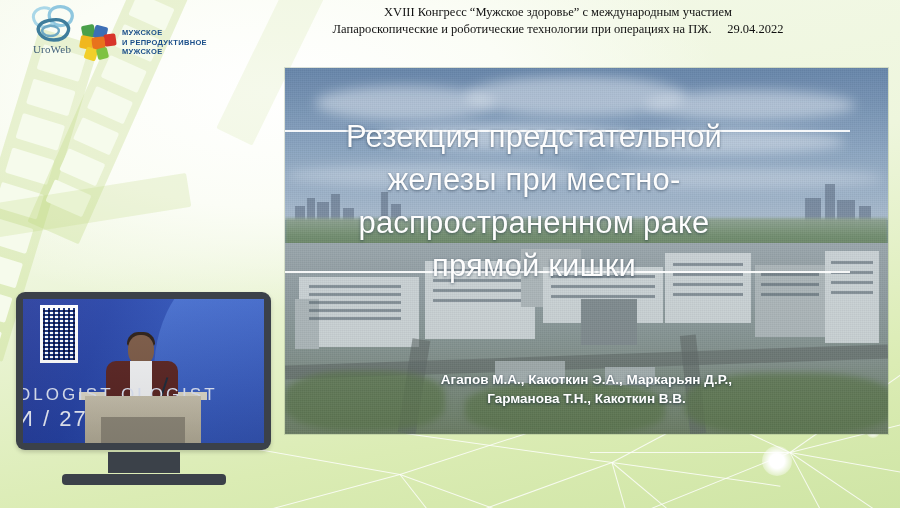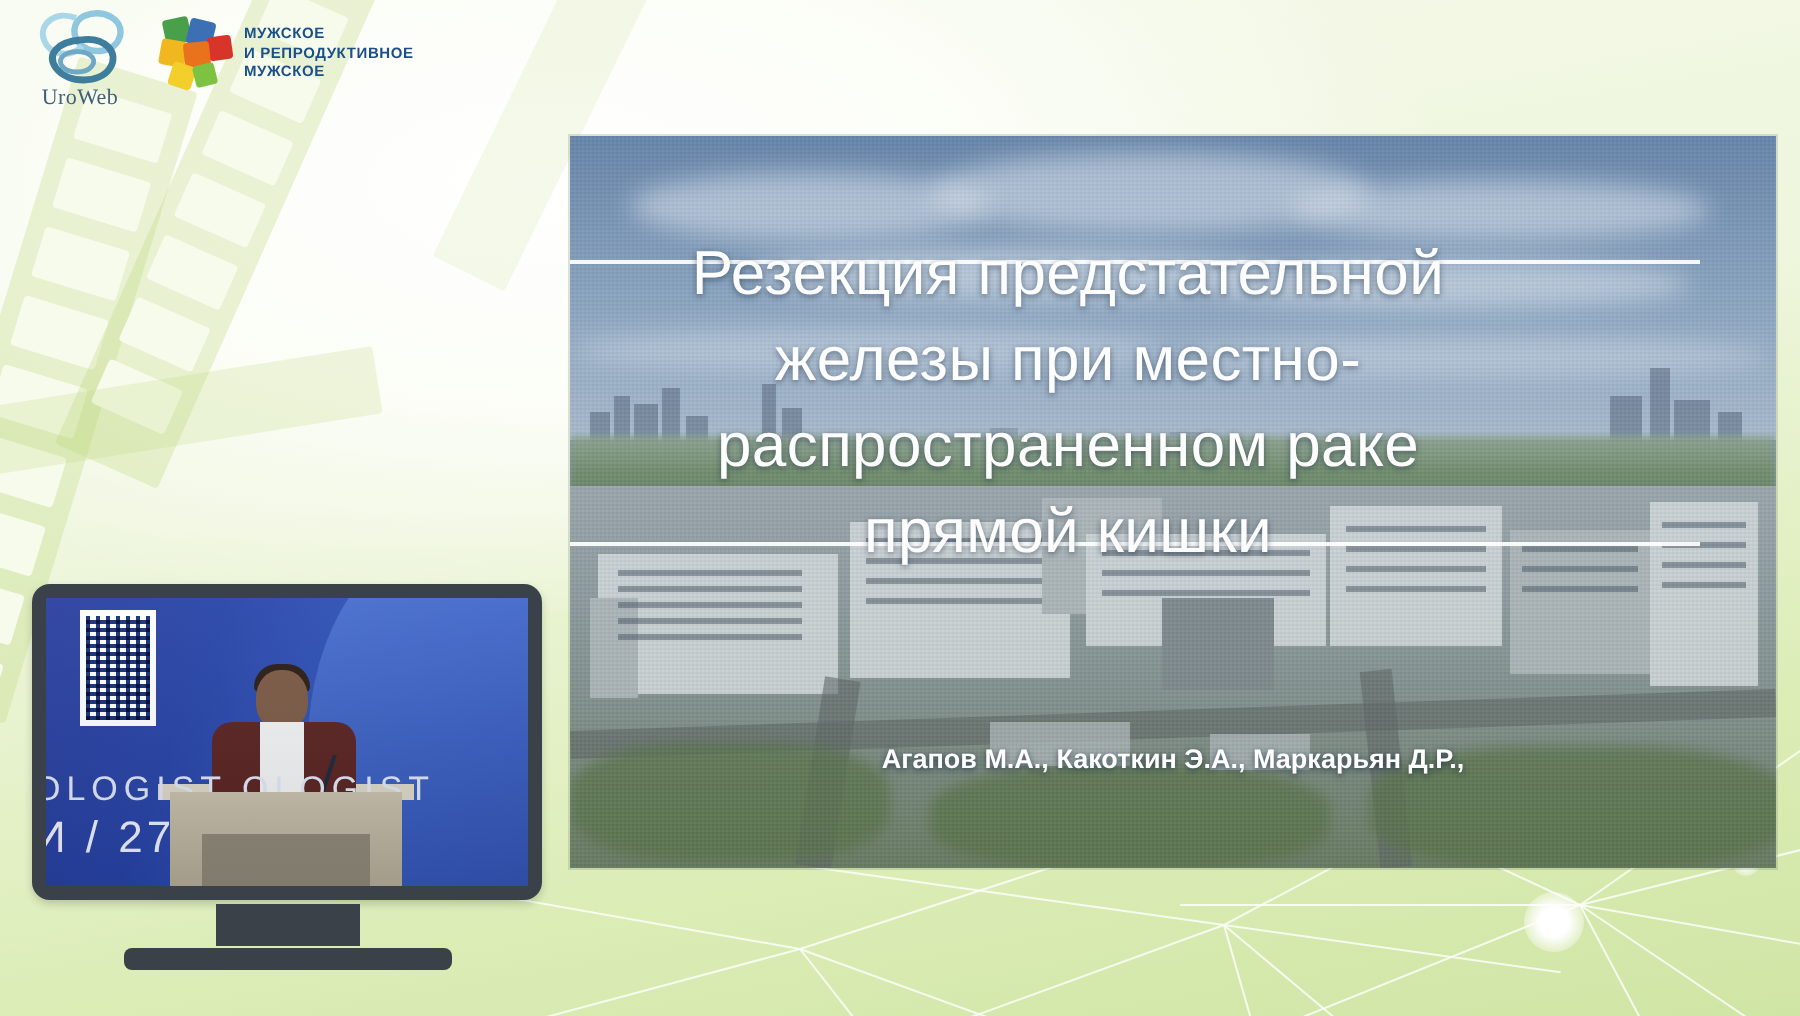--- a/index.html
+++ b/index.html
@@ -31,26 +31,26 @@
     position:absolute;height:1px;background:rgba(255,255,255,0.80);
     transform-origin:0 50%;
   }
   .netnode{
     position:absolute;border-radius:50%;
     background:radial-gradient(circle,#ffffff 35%, rgba(255,255,255,0.35) 70%, rgba(255,255,255,0) 100%);
   }
 
   
   #header{position:absolute;left:0;top:0;width:900px;height:56px;}
-  .logo-uroweb{position:absolute;left:12px;top:4px;width:56px;height:52px;}
+  .logo-uroweb{position:absolute;left:24px;top:4px;width:56px;height:52px;}
   .logo-uroweb .wtext{
     position:absolute;left:0;bottom:1px;width:56px;text-align:center;
     font-family:"Liberation Serif", serif;font-size:11px;color:#41607a;letter-spacing:.2px;
   }
-  .logo-mrz{position:absolute;left:78px;top:8px;width:142px;height:40px;}
+  .logo-mrz{position:absolute;left:78px;top:24px;width:142px;height:40px;}
   .mrz-text{
     position:absolute;left:44px;top:4px;
     font-size:7.5px;font-weight:bold;line-height:9.5px;color:#1b4f8a;letter-spacing:.3px;
   }
   .puzzle{position:absolute;border-radius:2px;}
 
   #header-lines{
     position:absolute;left:228px;top:4px;width:660px;text-align:center;
     font-family:"Liberation Serif", serif;color:#111;
   }
@@ -279,20 +279,24 @@
       <div class="puzzle" style="left:7px;top:24px;width:12px;height:12px;background:#f2cf2a;transform:rotate(18deg);"></div>
       <div class="puzzle" style="left:19px;top:24px;width:11px;height:11px;background:#7ec242;transform:rotate(-14deg);"></div>
     </div>
     <div class="mrz-text">
       <div>МУЖСКОЕ</div>
       <div>И РЕПРОДУКТИВНОЕ</div>
       <div>МУЖСКОЕ</div>
     </div>
   </div>
 
+  <div id="header-lines">
+    <div class="hl1">XVIII Конгресс “Мужское здоровье” с международным участием</div>
+    <div class="hl2">Лапароскопические и роботические технологии при операциях на ПЖ.     29.04.2022</div>
+  </div>
 </div>
 
 <div id="slide">
 
   <div>
     <div class="sky">
       <div class="cloud" style="left:30px;top:18px;width:180px;height:34px;"></div>
       <div class="cloud" style="left:180px;top:8px;width:220px;height:40px;"></div>
       <div class="cloud" style="left:360px;top:22px;width:210px;height:30px;"></div>
       <div class="cloud" style="left:90px;top:56px;width:260px;height:26px;"></div>
@@ -373,20 +377,21 @@
   </div>
 
   <div id="slide-title-block">
     <div class="rule top"></div>
     <div id="slide-title">Резекция предстательной железы при местно-распространенном раке прямой кишки</div>
     <div class="rule bottom"></div>
   </div>
 
   <div id="slide-authors">
     <div>Агапов М.А., Какоткин Э.А., Маркарьян Д.Р.,</div>
+    <div>Гарманова Т.Н., Какоткин В.В.</div>
   </div>
 </div>
 
 <div id="monitor">
   <div class="mon-frame">
     <div class="mon-screen">
       <div class="v-bg"></div>
       <div class="v-arc"></div>
 
       <div class="v-qr">

